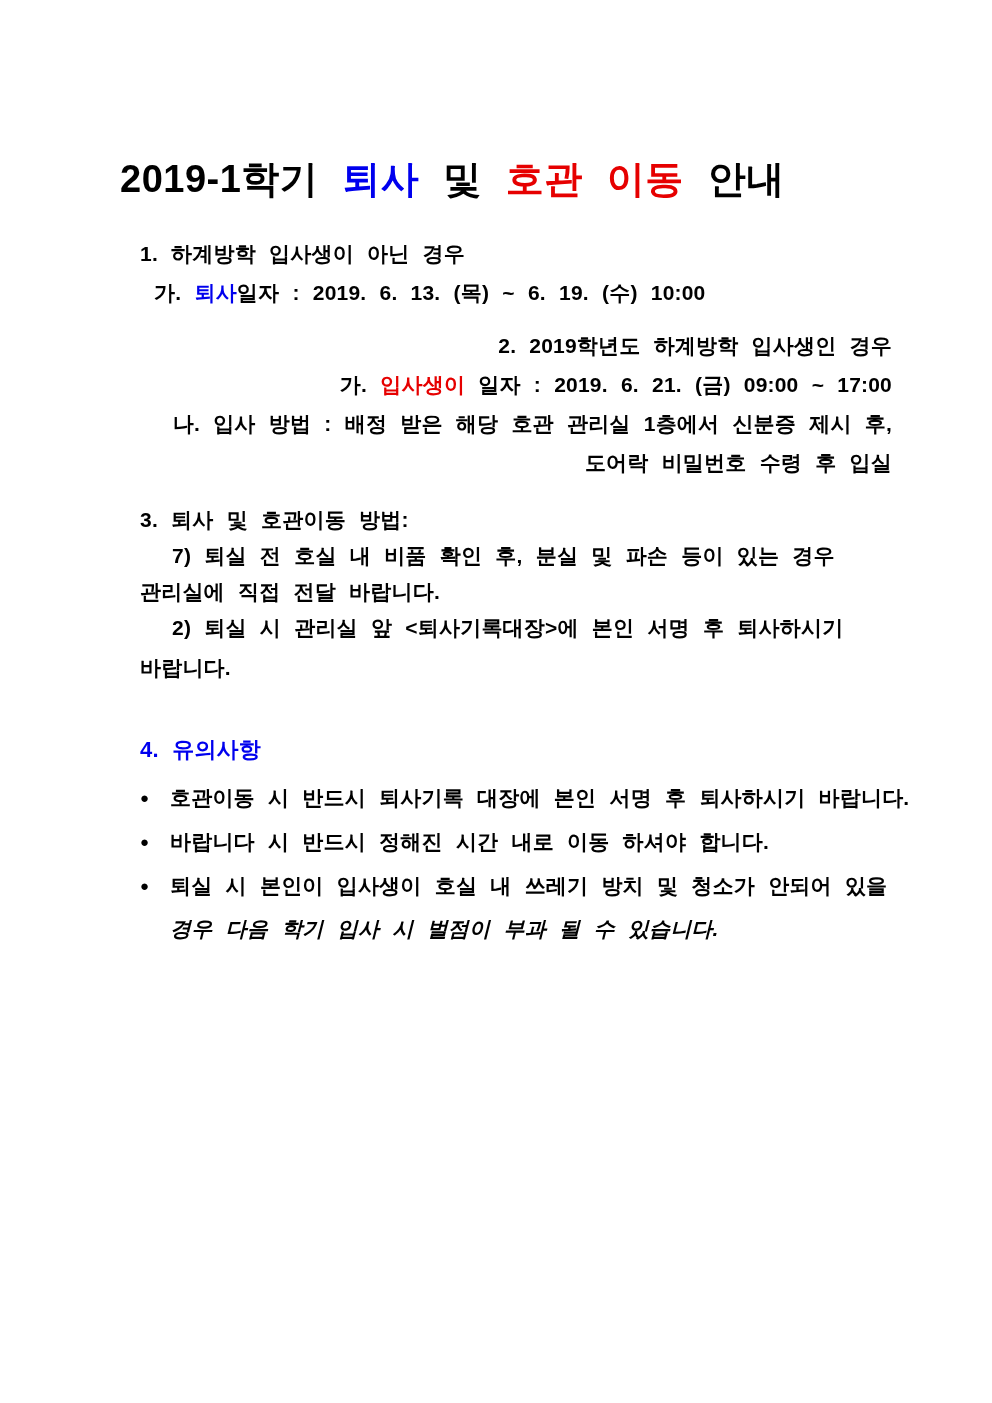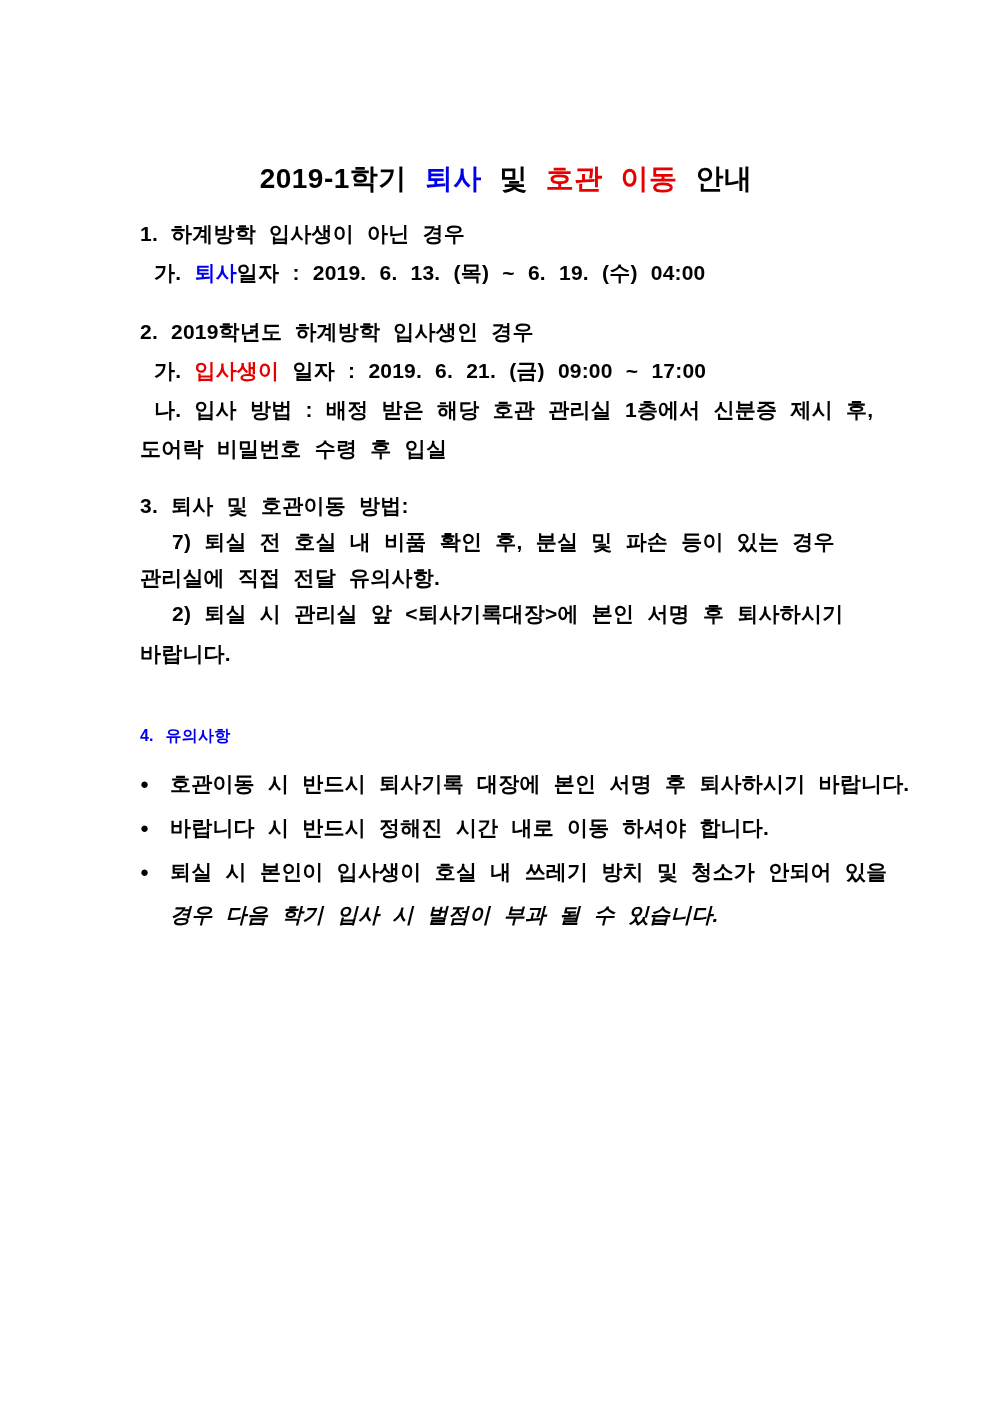--- a/index.html
+++ b/index.html
@@ -21,50 +21,50 @@
     color: var(--ink);
   }
   .page {
     width: 992px;
     height: 1403px;
     padding: 156px 100px 0 140px;
     background: var(--paper);
   }
   
   .title {
-    text-align: center;
-    font-size: 28px;
+    text-align: left;
+    font-size: 38px;
     line-height: 46px;
     letter-spacing: 0.5px;
     word-spacing: 0.34em;
     white-space: nowrap;
     margin-left: -20px; 
   }
   .c-blue { color: var(--blue); }
   .c-red  { color: var(--red); }
   
   .sec {
     font-size: 21px;
     word-spacing: 0.34em;
     letter-spacing: 0.2px;
   }
   .sec .line { white-space: nowrap; }
-  .sec1 { margin-top: 12px; }
+  .sec1 { margin-top: 32px; }
   .sec1 .line { line-height: 39px; }
-  .sec2 { margin-top: 20px; }
+  .sec2 { margin-top: 14px; text-align: right; }
   .sec2 .line { line-height: 39px; }
   .sec3 { margin-top: 20px; }
   .sec3 .line { line-height: 36px; }
   .sec3 .line.last { line-height: 44px; }
   .indent-ga  { padding-left: 14px; }
   .indent-num { padding-left: 32px; }
   .sec4 { margin-top: 40px; }
   .sec4-heading {
     color: var(--blue);
-    font-size: 16px;
+    font-size: 22px;
     line-height: 40px;
   }
   .notice-list { margin-top: 6px; }
   .notice-item { margin-top: 0; }
   .bullet-row {
     display: flex;
     align-items: flex-start;
     line-height: 44px;
     white-space: nowrap;
   }
@@ -84,34 +84,34 @@
 </style>
 </head>
 <body>
 
 <div class="page">
 
   <h1 class="title"><span>2019-1학기</span> <span class="c-blue">퇴사</span> <span>및</span> <span class="c-red">호관 이동</span> <span>안내</span></h1>
 
   <div class="sec sec1">
     <div class="line">1. 하계방학 입사생이 아닌 경우</div>
-    <div class="line indent-ga"><span>가.</span> <span class="c-blue">퇴사</span><span>일자 : 2019. 6. 13. (목) ~ 6. 19. (수) 04:00</span></div>
+    <div class="line indent-ga"><span>가.</span> <span class="c-blue">퇴사</span><span>일자 : 2019. 6. 13. (목) ~ 6. 19. (수) 10:00</span></div>
   </div>
 
   <div class="sec sec2">
     <div class="line">2. 2019학년도 하계방학 입사생인 경우</div>
     <div class="line indent-ga"><span>가.</span> <span class="c-red">입사생이</span> <span>일자 : 2019. 6. 21. (금) 09:00 ~ 17:00</span></div>
     <div class="line indent-ga">나. 입사 방법 : 배정 받은 해당 호관 관리실 1층에서 신분증 제시 후,</div>
     <div class="line">도어락 비밀번호 수령 후 입실</div>
   </div>
 
   <div class="sec sec3">
     <div class="line">3. 퇴사 및 호관이동 방법:</div>
     <div class="line indent-num">7) 퇴실 전 호실 내 비품 확인 후, 분실 및 파손 등이 있는 경우</div>
-    <div class="line">관리실에 직접 전달 유의사항.</div>
+    <div class="line">관리실에 직접 전달 바랍니다.</div>
     <div class="line indent-num">2) 퇴실 시 관리실 앞 &lt;퇴사기록대장&gt;에 본인 서명 후 퇴사하시기</div>
     <div class="line last">바랍니다.</div>
   </div>
 
   <div class="sec sec4">
     <div class="sec4-heading">4. 유의사항</div>
 
     <div class="notice-list">
 
       <div class="notice-item">

